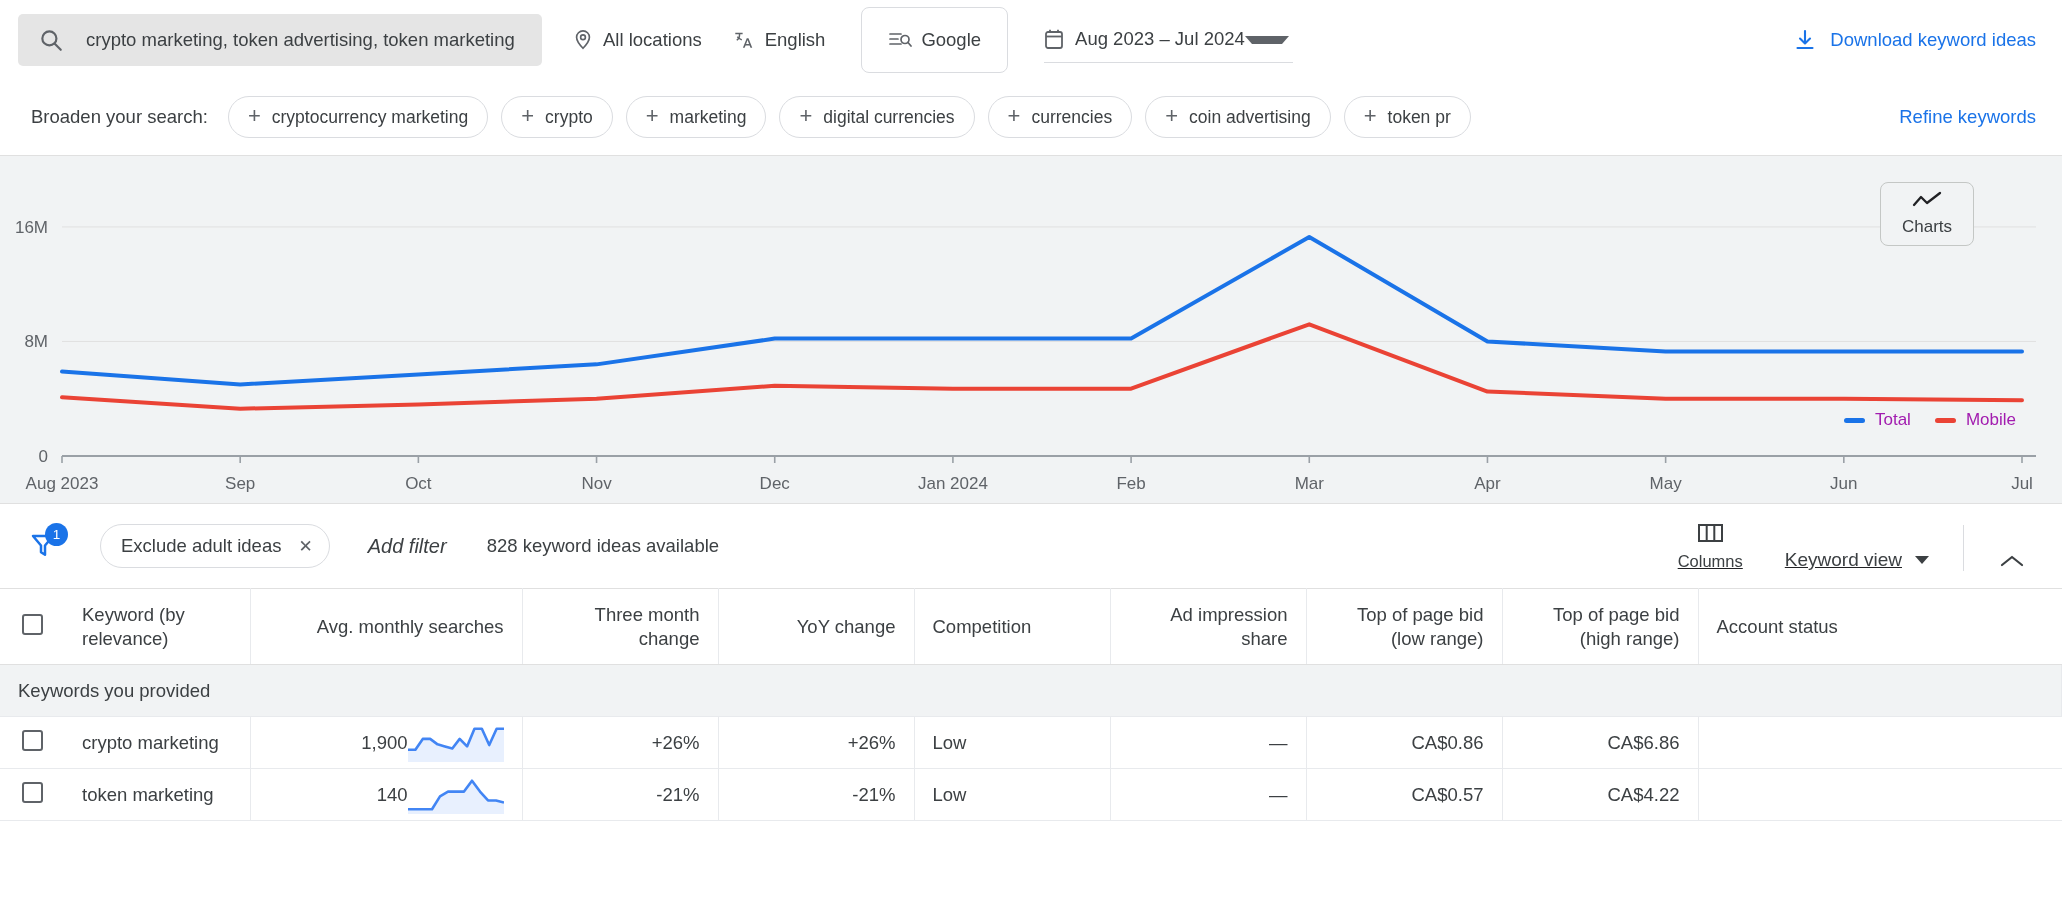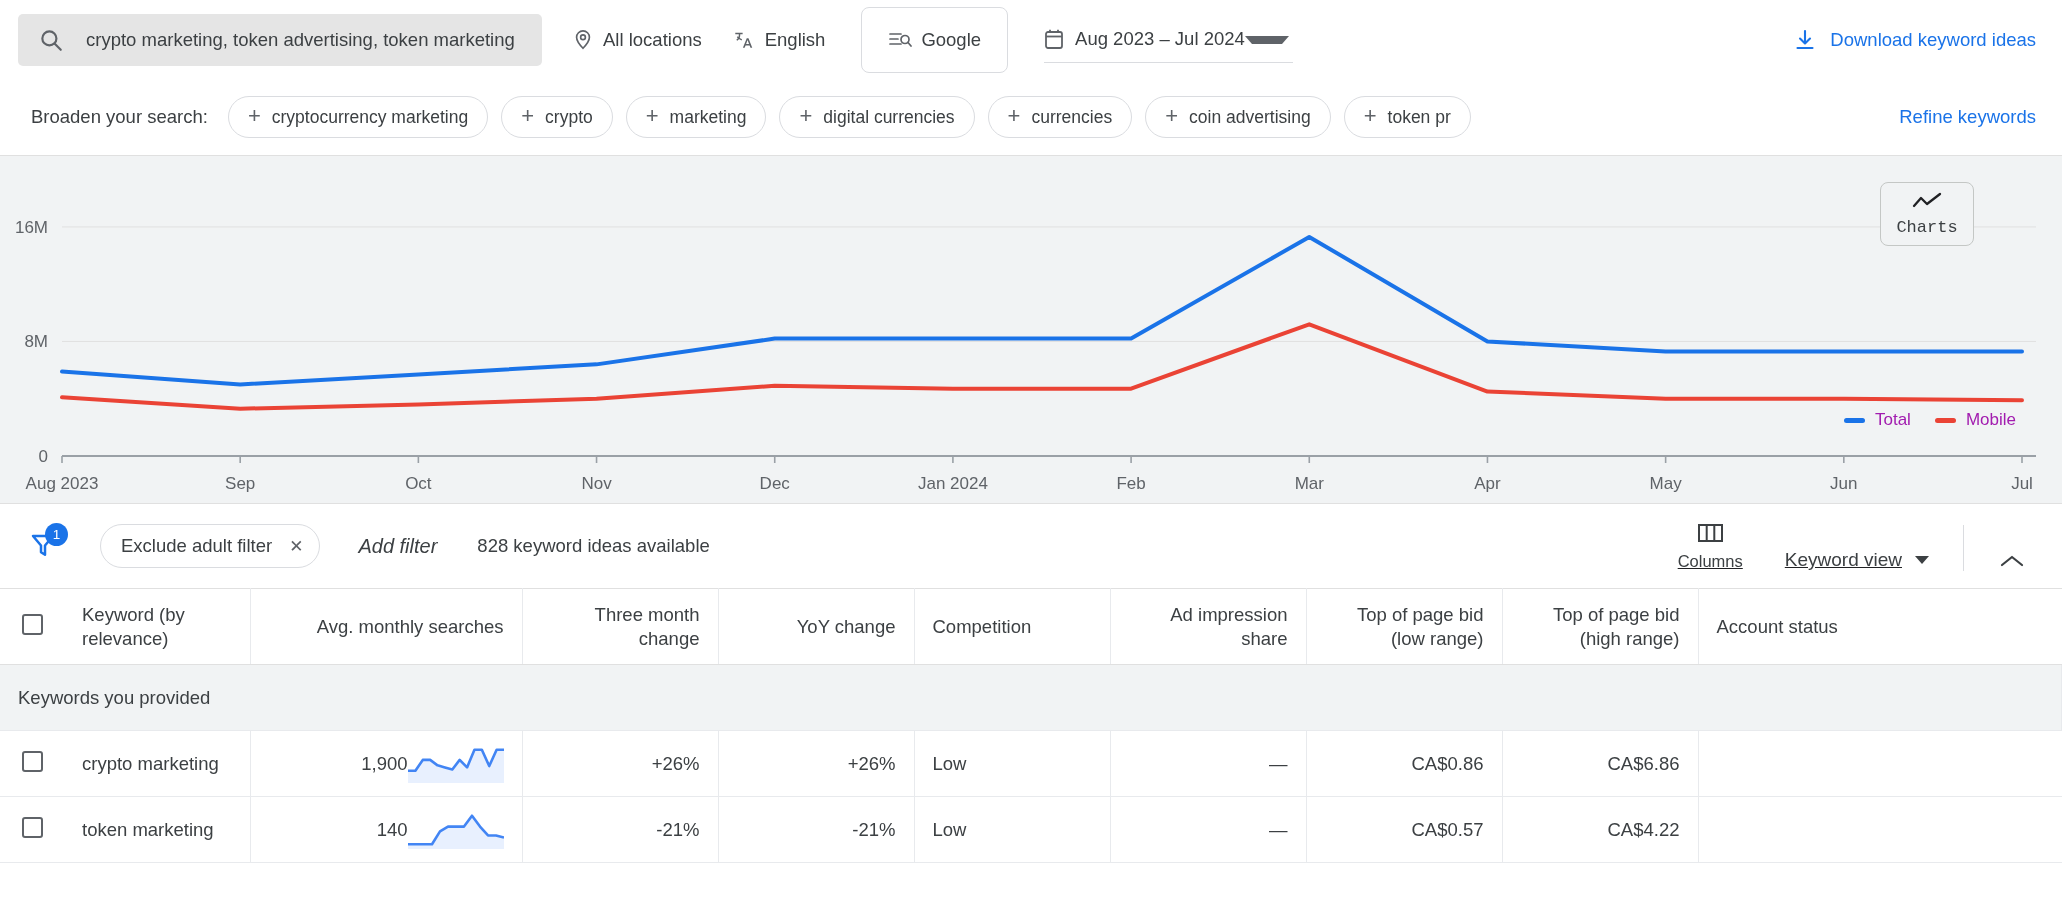--- a/index.html
+++ b/index.html
@@ -139,21 +139,21 @@
     position: absolute;
     right: 88px; top: 26px;
     width: 94px; height: 64px;
     border: 1px solid #c4c7c5;
     border-radius: 8px;
     background: #f1f3f4;
     display: flex; flex-direction: column;
     align-items: center; justify-content: center;
     cursor: pointer;
   }
-  .charts-btn .lbl { font-size: 17px; color: #3c4043; margin-top: 2px; font-family: Liberation Mono, monospace; }
+  .charts-btn .lbl { font-size: 17px; color: #3c4043; margin-top: 2px; }
   .legend {
     position: absolute;
     right: 46px; top: 254px;
     display: flex; align-items: center; gap: 24px;
     font-size: 17px; color: #a21caf;
   }
   .legend .item { display: flex; align-items: center; gap: 10px; }
   .legend .swatch { width: 21px; height: 5px; border-radius: 3px; display:block; }
   .chart-svg { position: absolute; left: 0; top: 0; }
 
@@ -210,21 +210,21 @@
     border-right: 1px solid #e8eaed;
     font-weight: 400;
     color: #3c4043;
     height: 76px;
     vertical-align: middle;
     padding: 0 18px;
   }
   table.kw td {
     border-bottom: 1px solid #e8eaed;
     border-right: 1px solid #e8eaed;
-    height: 66px;
+    height: 52px;
     padding: 0 18px;
     color: #3c4043;
     vertical-align: middle;
   }
   .c-check { width: 64px; text-align: center; padding: 0 !important; border-right: none !important; }
   .c-kw    { width: 186px; text-align: left; }
   .c-avg   { width: 272px; text-align: right; }
   .c-3mo   { width: 196px; text-align: right; }
   .c-yoy   { width: 196px; text-align: right; }
   .c-comp  { width: 196px; text-align: left; }
@@ -427,21 +427,21 @@
 
 <div class="filterbar">
   <div class="filter-icon-wrap">
     <svg width="30" height="30" viewBox="0 0 24 24" fill="#1a73e8">
       <path d="M4 4h16l-6.4 7.6V19l-3.2-2v-5.4z" fill="none" stroke="#1a73e8" stroke-width="2" stroke-linejoin="round"></path>
     </svg>
     <span class="filter-badge">1</span>
   </div>
 
   <div class="filter-pill">
-    <span>Exclude adult filter</span>
+    <span>Exclude adult ideas</span>
     <span class="x">✕</span>
   </div>
 
   <span class="add-filter">Add filter</span>
   <span class="ideas-count">828 keyword ideas available</span>
 
   <div class="fb-right">
     <div class="columns-btn">
       <span>
         <svg width="27" height="24" viewBox="0 0 27 24" fill="none" stroke="#3c4043" stroke-width="2">

